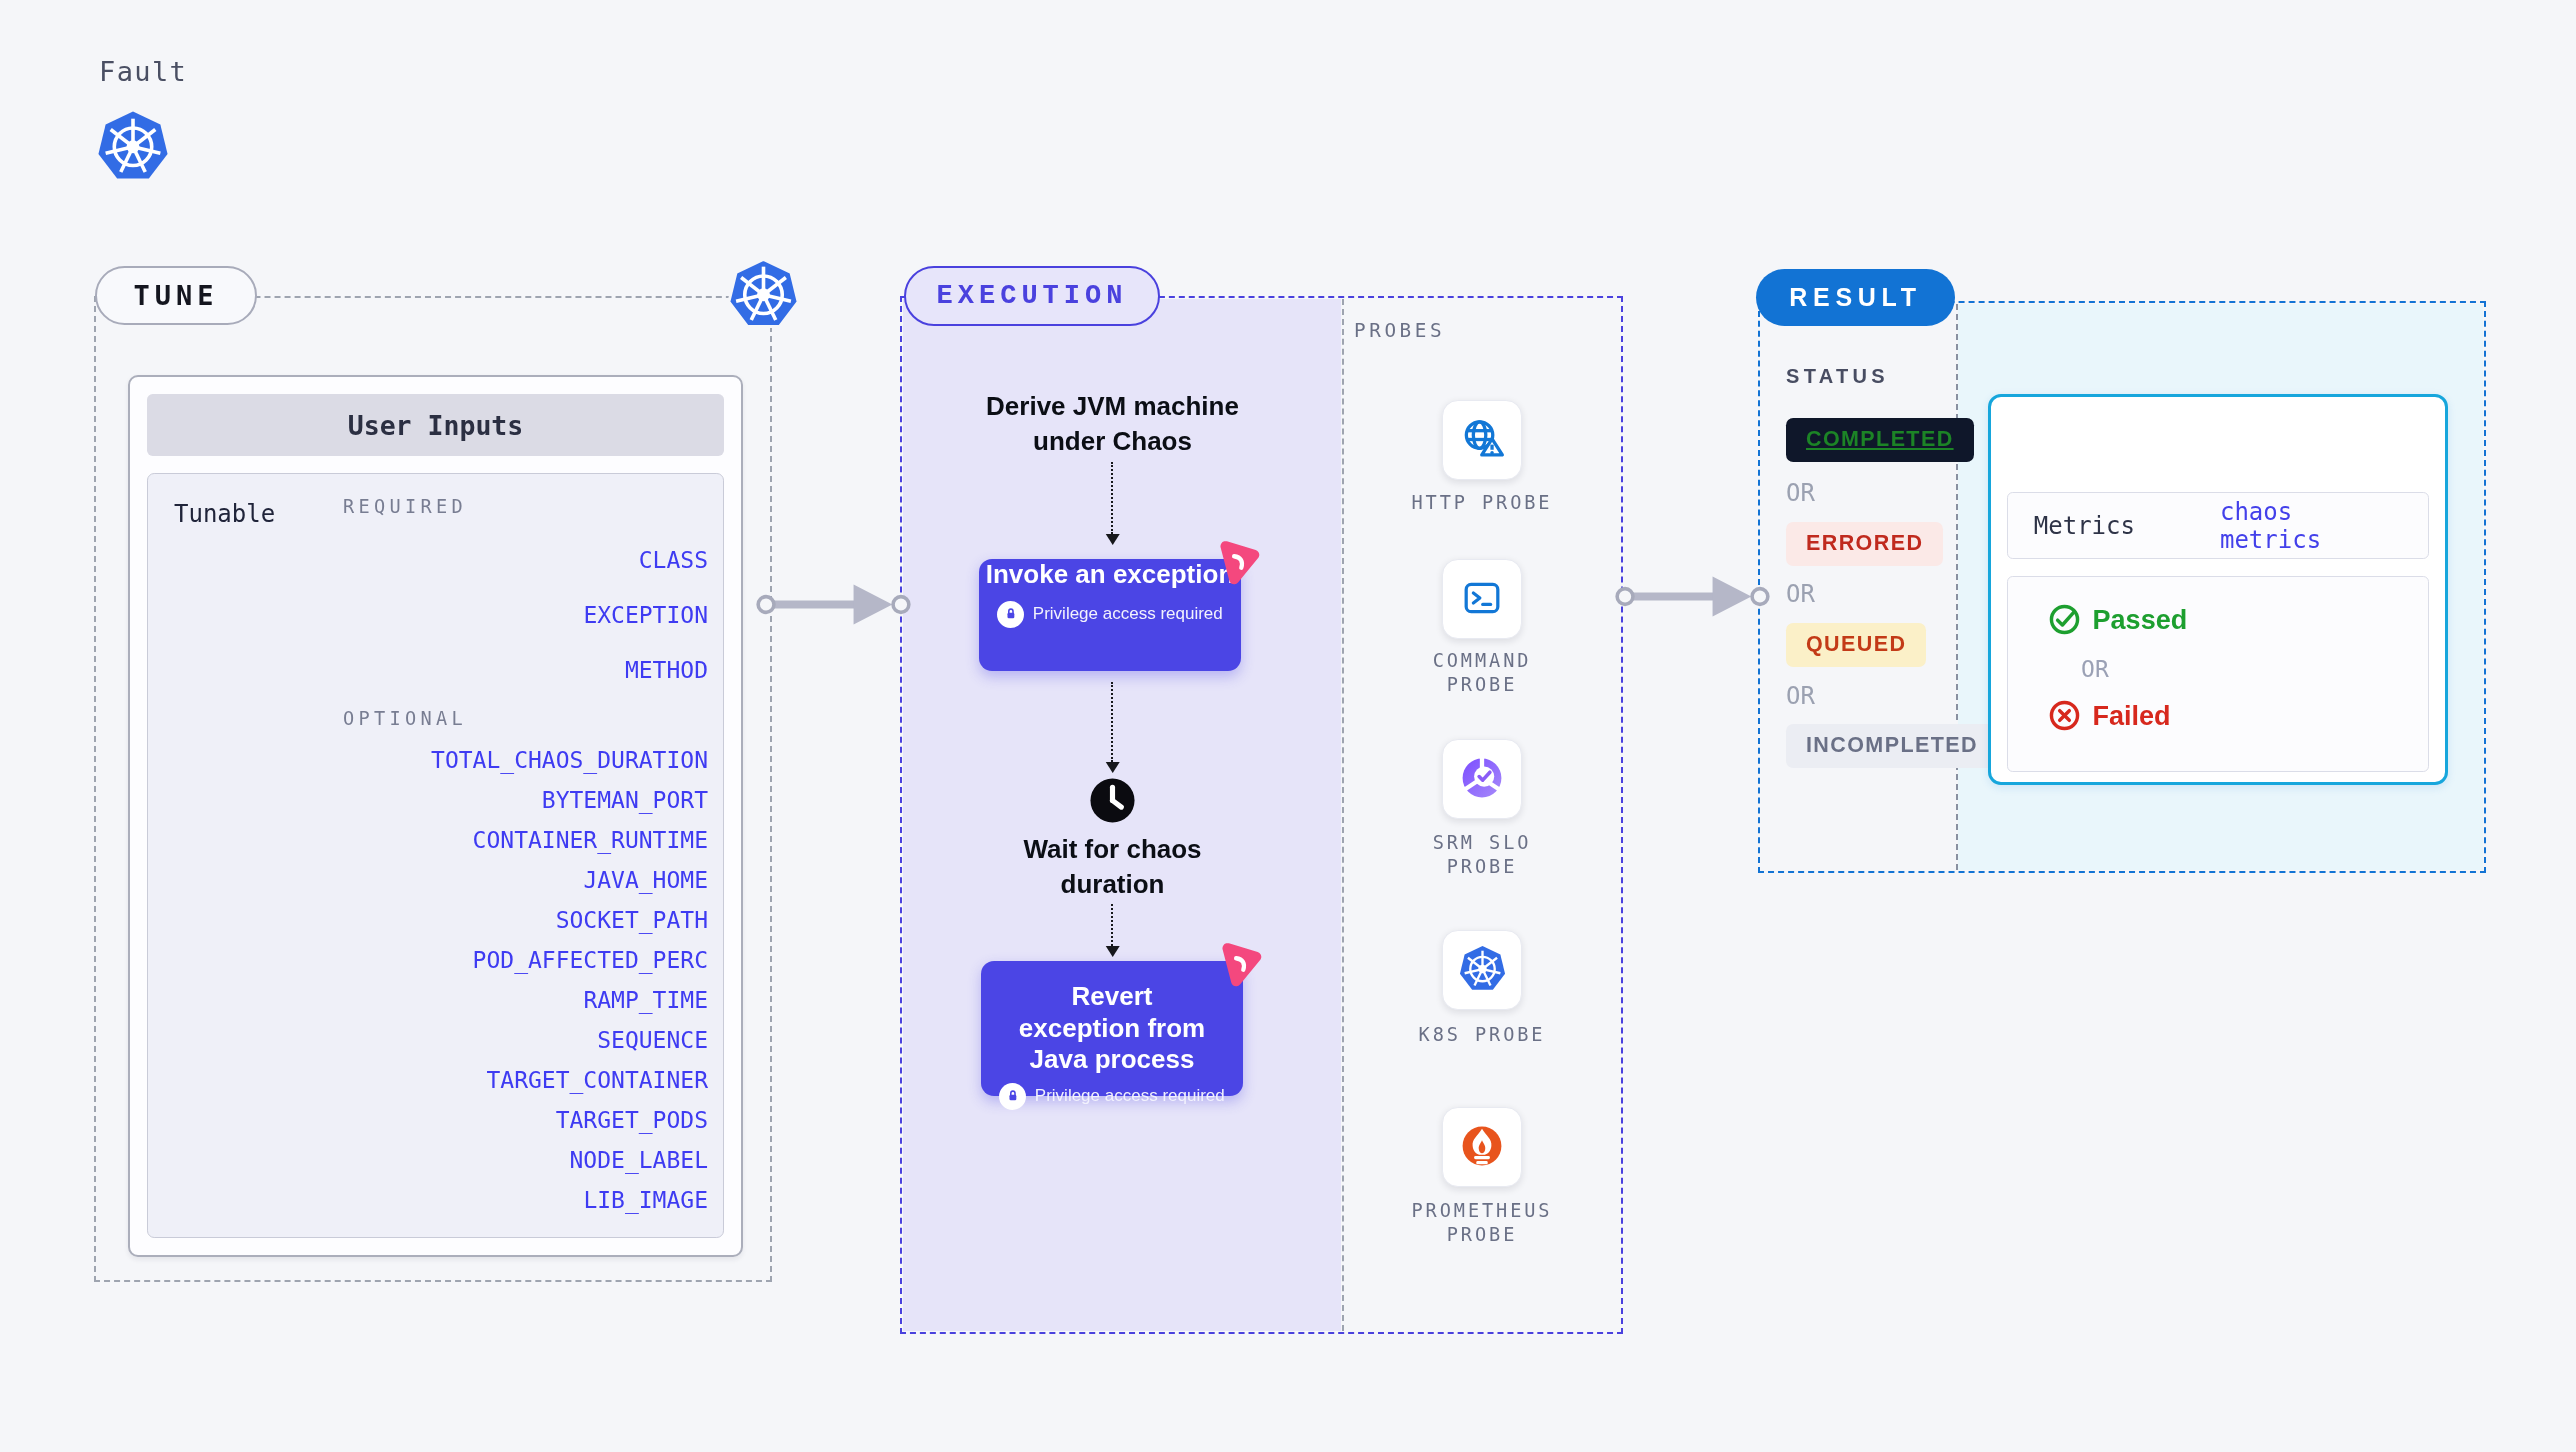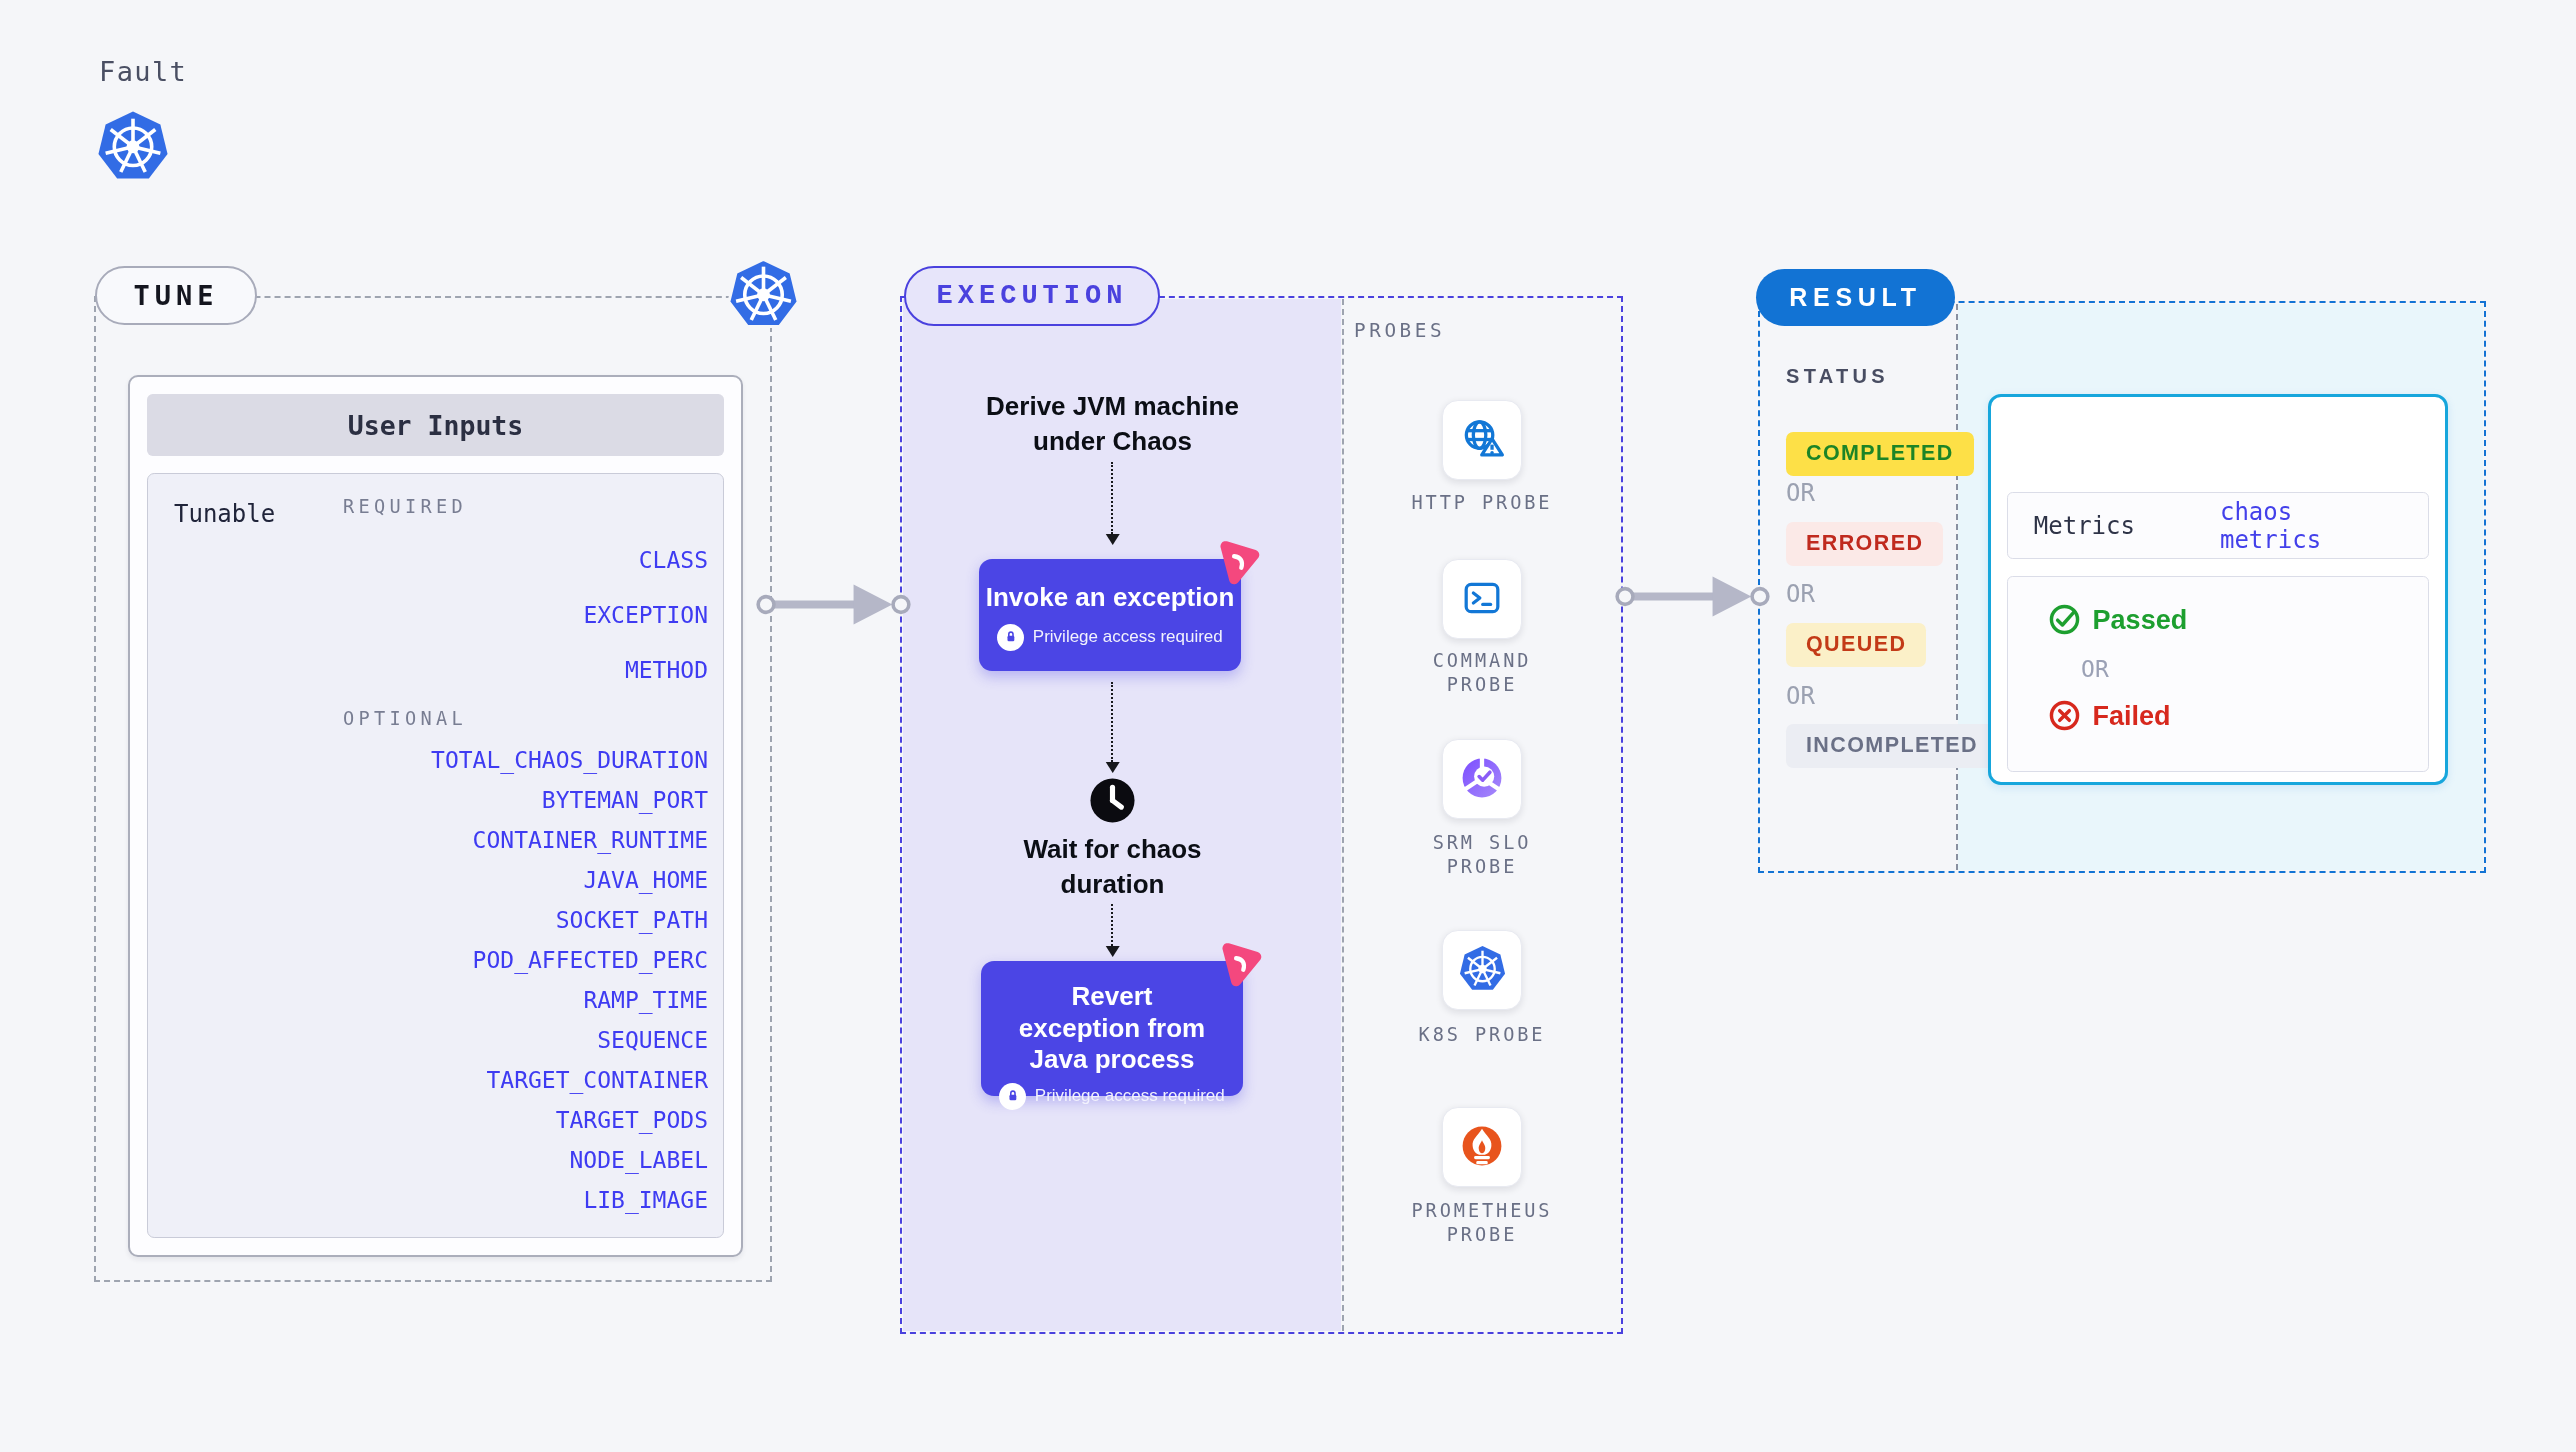--- a/index.html
+++ b/index.html
@@ -90,21 +90,21 @@
   .result-dash { position:absolute; left:1758px; top:301px; width:728px; height:572px;
                  border:2.9px dashed #1273D4; z-index:1; }
   .result-divider { position:absolute; left:1956px; top:304px; height:566px; width:0;
                     border-left:2.1px dashed #8A90A0; z-index:2; }
   .result-pill { left:1756px; top:269px; width:199px; height:57px; background:#1273D4;
                  color:#fff; font-size:25px; letter-spacing:5.7px; }
   .status-label { position:absolute; left:1786px; top:365px; font-size:20px; font-weight:bold;
                   letter-spacing:4.3px; color:#484D62; z-index:3; }
   .badge { position:absolute; left:1786px; display:inline-flex; padding:9.3px 20px; border-radius:7.2px;
            font-size:21.5px; font-weight:bold; letter-spacing:1.4px; z-index:3; }
-  .badge.completed { top:432px; background:#fde047; color:#1C8426; }
+  .badge.completed { top:418px; background:#0f172a; color:#1C8426;text-decoration:underline; }
   .badge.errored { top:522px; background:#FBE9E7; color:#C02A1E; }
   .badge.queued { top:623px; background:#FBF0C8; color:#C33A17; }
   .badge.incompleted { top:724px; background:#EBEDF3; color:#6A7086; }
   .or-status { position:absolute; left:1786px; font-family:"DejaVu Sans Mono",monospace;
                font-size:24px; color:#9BA1B1; z-index:3; }
 
   .out-card { position:absolute; left:1988px; top:394px; width:460px; height:391px; background:#fff;
               border:3.6px solid #16A6DC; border-radius:13px; box-shadow:0 2.9px 8.6px rgba(18,115,212,.12); z-index:3; }
   .out-header { position:absolute; left:15.8px; top:15.8px; right:15.8px; height:62px; background:#D8D6E1;
                 border-radius:5.7px; display:flex; align-items:center; justify-content:center;
@@ -201,21 +201,21 @@
   </svg>
 
   <div class="exec-fill"></div>
   <div class="exec-dash"></div>
   <div class="probes-divider"></div>
   <div class="pill exec-pill">EXECUTION</div>
 
   <div class="flow-text" style="left:969px; top:389px; width:287px;">Derive JVM machine under Chaos</div>
   <div class="vconn" style="left:1111px; top:462px; height:72px;"></div>
 
-  <div class="step-btn" style="left:979px; top:559px; height:112px; padding-top:23px;">
+  <div class="step-btn" style="left:979px; top:559px; height:112px; ">
     <span class="litmus">
       <svg viewBox="0 0 64 64" width="46" height="46">
         <path d="M16 10 L56 22 L28 56 Z" fill="#F4487E" stroke="#F4487E" stroke-width="14" stroke-linejoin="round"></path>
         <path d="M28 24 Q42 26 38 40" stroke="#fff" stroke-width="6" fill="none" stroke-linecap="round"></path>
       </svg>
     </span>
     <div class="step-title">Invoke an exception</div>
     <div class="priv-row">
       <span class="lock-circle">
         <svg viewBox="0 0 60 60" width="15.8" height="15.8">

